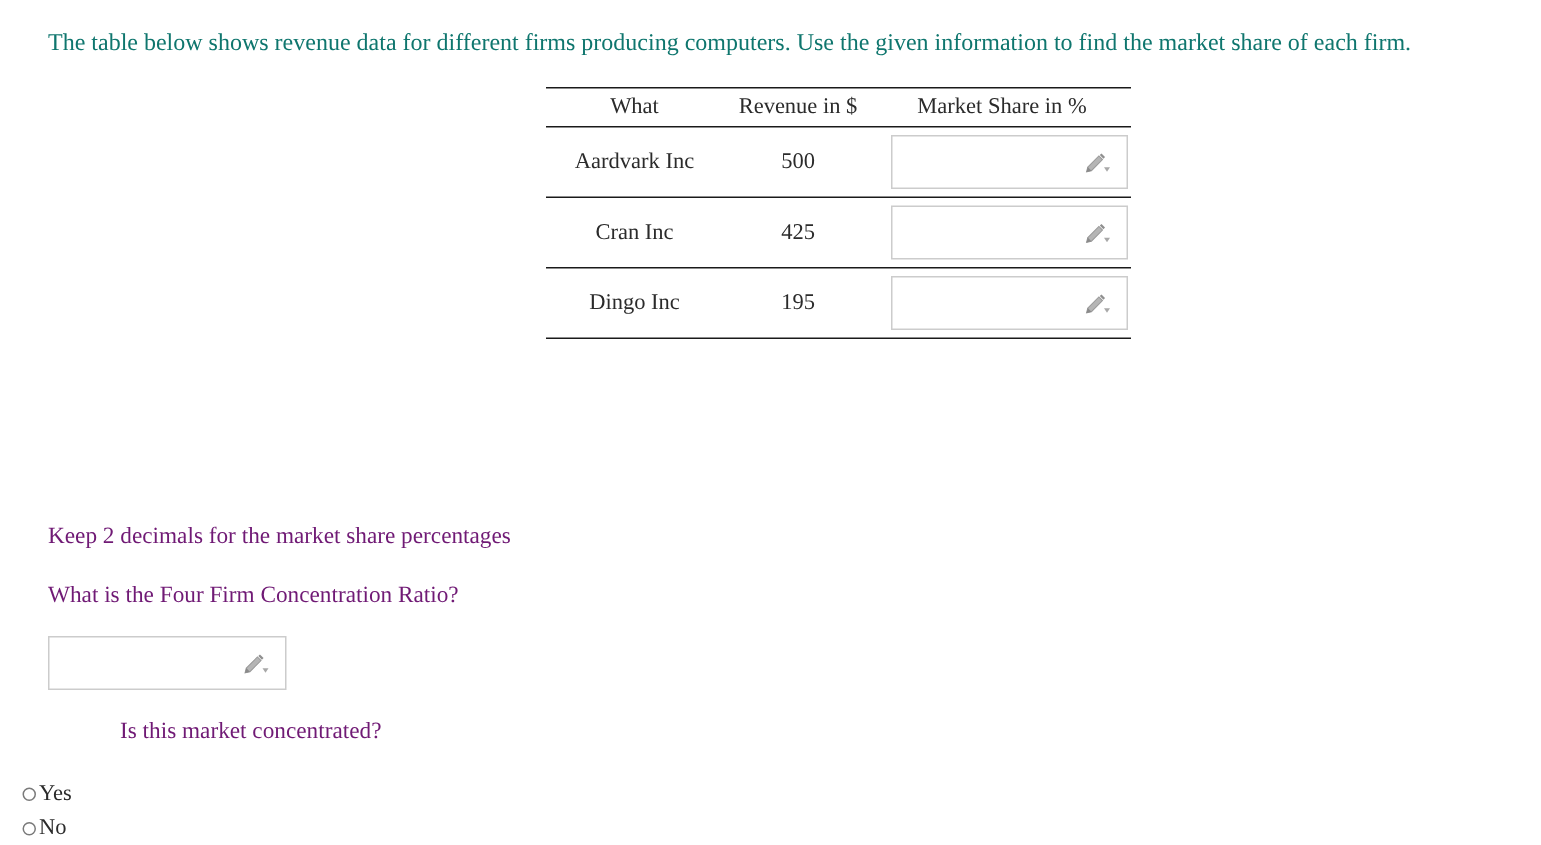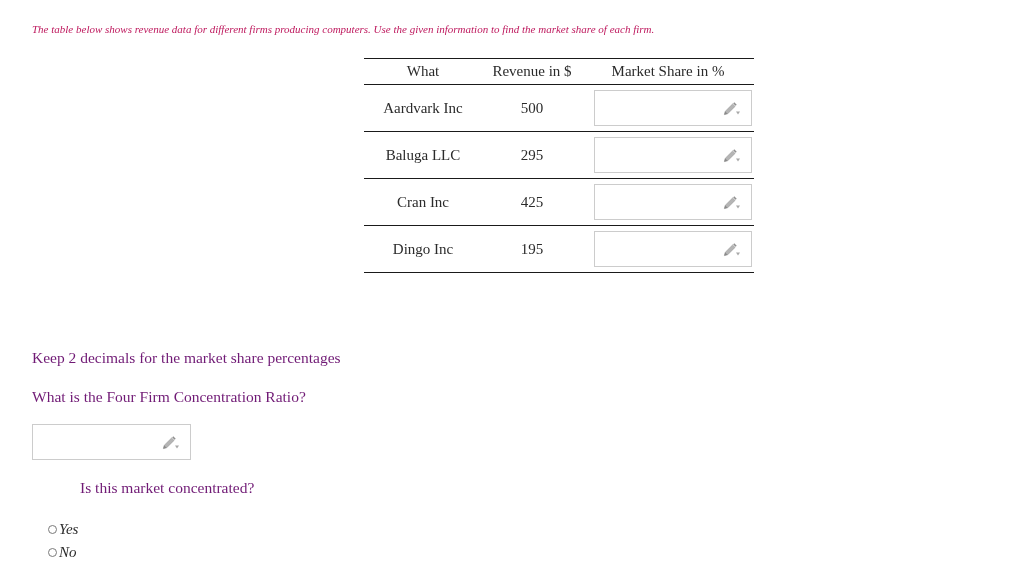--- a/index.html
+++ b/index.html
@@ -13,25 +13,24 @@
     position: relative;
     font-family: "Liberation Serif", "DejaVu Serif", serif;
     color: #262626;
     overflow: hidden;
   }
 
   .prompt-line {
     position: absolute;
     left: 32px;
     top: 18px;
-    font-size: 11px;
+    font-size: 16px;
     line-height: 22px;
-    color: #be185d;
+    color: #0f766e;
     white-space: nowrap;
-    font-style: italic;
   }
 
   
   .share-table {
     position: absolute;
     left: 364px;
     top: 58px;
     width: 390px;
     border-collapse: collapse;
   }
@@ -99,23 +98,22 @@
     top: 424px;
     width: 159px;
     height: 36px;
     background: #ffffff;
     border: 1px solid #cccccc;
     box-sizing: border-box;
   }
 
   .radio-group {
     position: absolute;
-    left: 48px;
+    left: 15px;
     top: 518px;
-    font-style: italic;
   }
   .radio-row {
     display: flex;
     align-items: center;
     height: 23px;
     white-space: nowrap;
   }
   .radio-circle {
     width: 9px;
     height: 9px;
@@ -154,34 +152,20 @@
           <svg class="pencil-icon" viewBox="0 0 20 16">
             <path d="M3.2 11.4 L10.6 4.0 L13.0 6.4 L5.6 13.8 L2.4 14.6 Z" fill="#b5b5b5" stroke="#9a9a9a" stroke-width="0.7"></path>
             <path d="M11.2 3.4 L12.3 2.3 L14.7 4.7 L13.6 5.8 Z" fill="#8f8f8f"></path>
             <path d="M2.4 14.6 L3.2 11.4 L5.6 13.8 Z" fill="#8a8a8a"></path>
             <path d="M14.0 11.5 L18.0 11.5 L16.0 14.5 Z" fill="#a8a8a8"></path>
           </svg>
         </span>
       </td>
     </tr>
     <tr>
-      <td class="col-firm">Baluga LLC</td>
-      <td class="col-rev">295</td>
-      <td class="col-share">
-        <span class="cell-input">
-          <svg class="pencil-icon" viewBox="0 0 20 16">
-            <path d="M3.2 11.4 L10.6 4.0 L13.0 6.4 L5.6 13.8 L2.4 14.6 Z" fill="#b5b5b5" stroke="#9a9a9a" stroke-width="0.7"></path>
-            <path d="M11.2 3.4 L12.3 2.3 L14.7 4.7 L13.6 5.8 Z" fill="#8f8f8f"></path>
-            <path d="M2.4 14.6 L3.2 11.4 L5.6 13.8 Z" fill="#8a8a8a"></path>
-            <path d="M14.0 11.5 L18.0 11.5 L16.0 14.5 Z" fill="#a8a8a8"></path>
-          </svg>
-        </span>
-      </td>
-    </tr>
-    <tr>
       <td class="col-firm">Cran Inc</td>
       <td class="col-rev">425</td>
       <td class="col-share">
         <span class="cell-input">
           <svg class="pencil-icon" viewBox="0 0 20 16">
             <path d="M3.2 11.4 L10.6 4.0 L13.0 6.4 L5.6 13.8 L2.4 14.6 Z" fill="#b5b5b5" stroke="#9a9a9a" stroke-width="0.7"></path>
             <path d="M11.2 3.4 L12.3 2.3 L14.7 4.7 L13.6 5.8 Z" fill="#8f8f8f"></path>
             <path d="M2.4 14.6 L3.2 11.4 L5.6 13.8 Z" fill="#8a8a8a"></path>
             <path d="M14.0 11.5 L18.0 11.5 L16.0 14.5 Z" fill="#a8a8a8"></path>
           </svg>

